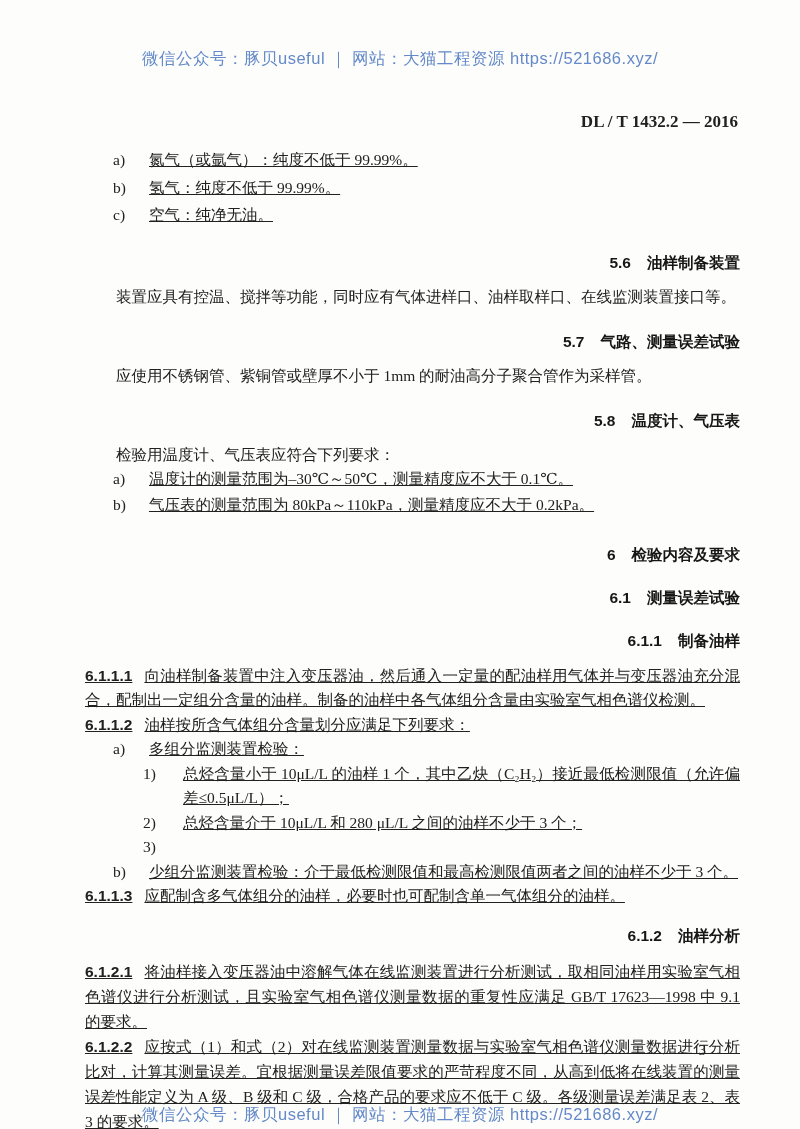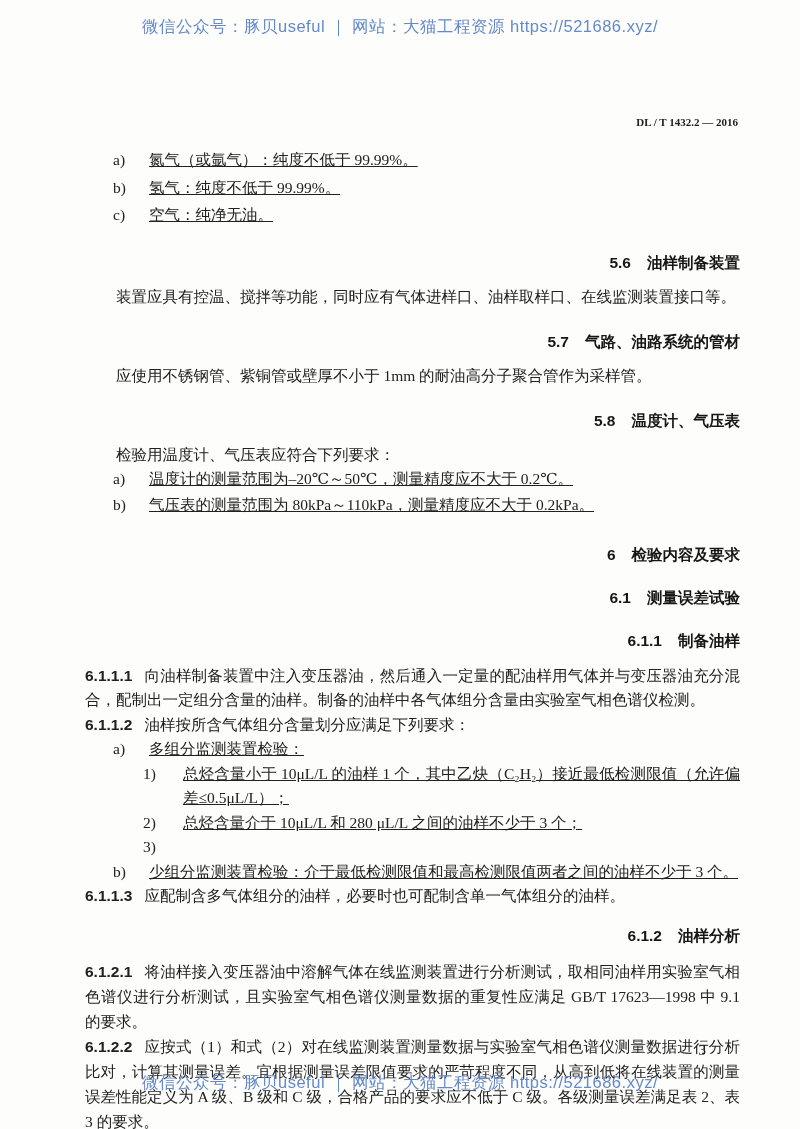--- a/index.html
+++ b/index.html
@@ -6,26 +6,27 @@
   body{
     width:800px;height:1129px;position:relative;overflow:hidden;
     background:#fdfdfc;color:#212121;
     font-family:"Liberation Serif","DejaVu Serif",serif;
     font-size:15.5px;
   }
   .watermark{
     position:absolute;left:0;right:0;text-align:center;
     color:#6389c9;font-size:16.5px;letter-spacing:.5px;
     font-family:"Liberation Sans","DejaVu Sans",sans-serif;
+    margin-top:32px;
   }
   .wm-top{top:16px;}
   .wm-bottom{top:1072px;}
   .doc-code{
     text-align:right;padding:112px 62px 0 0;
-    font-weight:bold;font-size:11px;line-height:20px;
+    font-weight:bold;font-size:17px;line-height:20px;
     font-family:"Liberation Serif","DejaVu Serif",serif;
   }
   .content{padding:0 60px 0 85px;}
   
   .li{display:flex;line-height:27.5px;text-align:justify;}
   .li .marker{flex:0 0 35px;}
   .li .li-text{flex:1;text-decoration:underline;}
   .lv1{padding-left:28px;}
   .lv1 .marker{flex:0 0 36px;}
   .lv2{padding-left:58px;line-height:24.5px;}
@@ -34,21 +35,21 @@
   
   .sec-head{
     margin-top:23px;line-height:21px;font-weight:bold;
     font-family:"Liberation Sans","DejaVu Sans",sans-serif;
     font-size:15.5px;color:#161616;text-align:right;
   }
   .sec-head .sec-num{margin-right:16px;}
   .big-gap{margin-top:22px;}
   
   .ind-para{margin-top:13px;text-indent:2em;line-height:22px;text-align:justify;}
-  .num-para{line-height:24.5px;text-align:justify;margin-top:0;}
+  .num-para{line-height:24.5px;text-align:justify;margin-top:0;text-decoration:underline;}
   .num-para.first{margin-top:13px;}
   .para-num{
     font-family:"Liberation Sans","DejaVu Sans",sans-serif;
     font-weight:bold;margin-right:12px;
   }
   .tight{line-height:25px;}
   .page-no{position:absolute;top:1042px;right:94px;font-size:15px;}
 </style>
 </head>
 <body>
@@ -73,31 +74,31 @@
       <span class="li-text">空气：纯净无油。</span>
     </div>
   </div>
 
   <div class="sec-head">
     <span class="sec-num">5.6</span><span>油样制备装置</span>
   </div>
   <div class="ind-para">装置应具有控温、搅拌等功能，同时应有气体进样口、油样取样口、在线监测装置接口等。</div>
 
   <div class="sec-head">
-    <span class="sec-num">5.7</span><span>气路、油路系统的管材</span>
+    <span class="sec-num">5.7</span><span>气路、测量误差试验</span>
   </div>
   <div class="ind-para">应使用不锈钢管、紫铜管或壁厚不小于 1mm 的耐油高分子聚合管作为采样管。</div>
 
   <div class="sec-head">
     <span class="sec-num">5.8</span><span>温度计、气压表</span>
   </div>
   <div class="ind-para">检验用温度计、气压表应符合下列要求：</div>
   <div class="li lv1" style="line-height:26px;">
     <span class="marker">a)</span>
-    <span class="li-text">温度计的测量范围为–20℃～50℃，测量精度应不大于 0.2℃。</span>
+    <span class="li-text">温度计的测量范围为–30℃～50℃，测量精度应不大于 0.1℃。</span>
   </div>
   <div class="li lv1" style="line-height:26px;">
     <span class="marker">b)</span>
     <span class="li-text">气压表的测量范围为 80kPa～110kPa，测量精度应不大于 0.2kPa。</span>
   </div>
 
   <div class="sec-head" style="margin-top:26px;">
     <span class="sec-num">6</span><span>检验内容及要求</span>
   </div>
 

